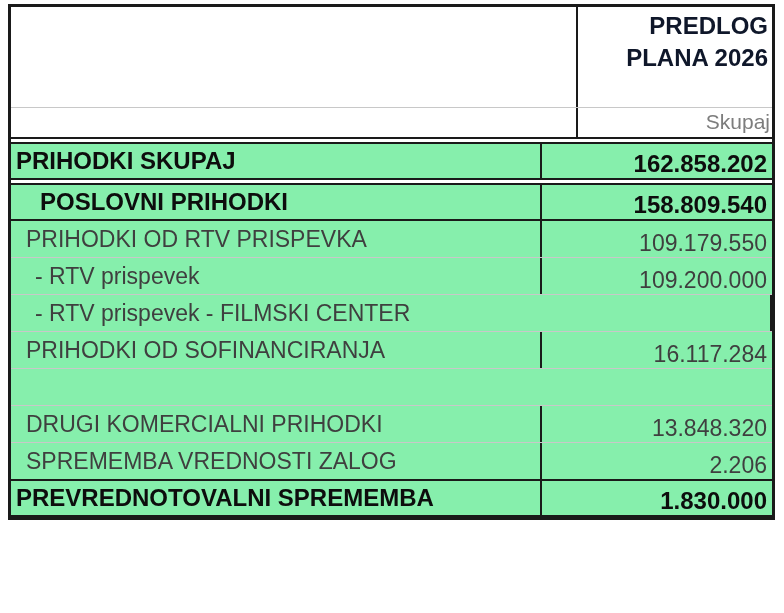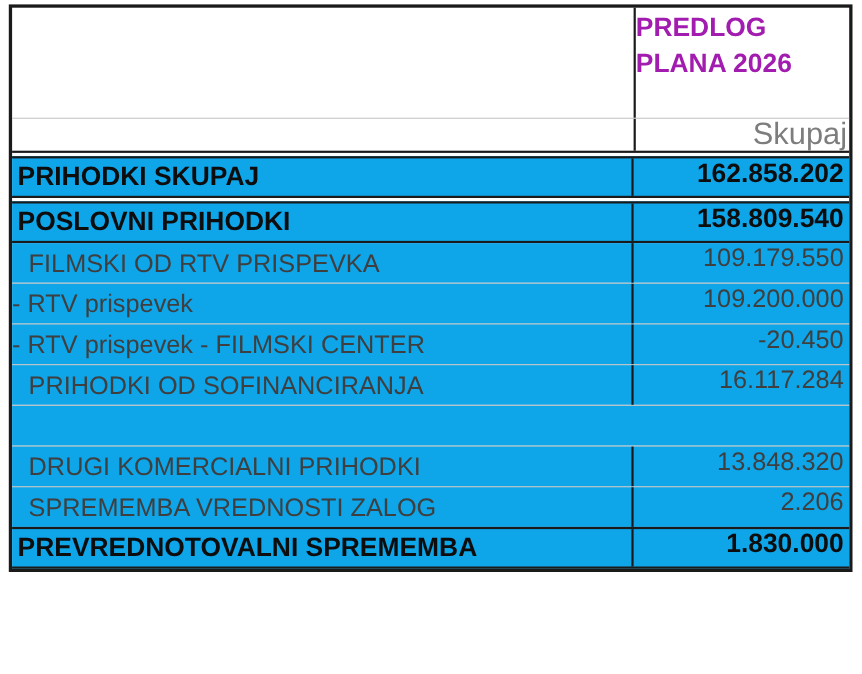--- a/index.html
+++ b/index.html
@@ -30,62 +30,62 @@
     display: flex;
     height: 100px;
   }
   .cell-spacer {
     flex: 1;
     border-right: 2px solid #1a1a1a;
   }
   .header-title {
     width: 194px;
     box-sizing: border-box;
-    text-align: left;
+    text-align: right;
     font-weight: bold;
     font-size: 24px;
     line-height: 32px;
     padding: 3px 4px 0 0;
-    color: #a21caf;
+    color: #0f172a;
   }
   .header-sub {
     display: flex;
     height: 29px;
     border-top: 1px solid #c8c8c8;
   }
   .header-sub-label {
     width: 194px;
     box-sizing: border-box;
     text-align: right;
-    font-size: 28px;
+    font-size: 21px;
     line-height: 28px;
     padding-right: 2px;
     color: #7d7d7d;
   }
 
   
   .rows { display: block; }
 
   .row {
     display: flex;
-    align-items: flex-start;
-    background: #0ea5e9;
+    align-items: flex-end;
+    background: #86efac;
   }
   .cell-label {
     flex: 1;
     box-sizing: border-box;
     border-right: 2px solid #1a1a1a;
     align-self: stretch;
     display: flex;
     align-items: center;
     white-space: nowrap;
     overflow: hidden;
   }
   .cell-value {
-    width: 196px;
+    width: 230px;
     box-sizing: border-box;
     text-align: right;
     padding-right: 5px;
     white-space: nowrap;
   }
 
   .row.regular {
     height: 36px;
     font-size: 23px;
     color: #3f3f3f;
@@ -96,25 +96,25 @@
 
   .row.bold {
     height: 34px;
     font-size: 24px;
     font-weight: bold;
     color: #0d0d0d;
     border-top: 2px solid #1a1a1a;
     border-bottom: 2px solid #1a1a1a;
   }
   .rows .row.bold:first-child { margin-top: 3px; }
-  .row.bold + .row.bold { margin-top: 3px; }
+  .row.bold + .row.bold { margin-top: 3px; padding-left: 24px; }
 
   .indent-0 .label-text { padding-left: 5px; }
   .indent-1 .label-text { padding-left: 15px; }
-  .indent-2 .label-text { }
+  .indent-2 .label-text { padding-left: 24px; }
 </style>
 </head>
 <body>
 
 <div class="table-wrap">
 
   <div class="header">
     <div class="header-top">
       <div class="cell-spacer"></div>
       <div class="header-title">
@@ -138,37 +138,36 @@
 
   <div class="row bold indent-0">
     <div class="cell-label">
       <span class="label-text">POSLOVNI PRIHODKI</span>
     </div>
     <div class="cell-value">158.809.540</div>
   </div>
 
   <div class="row regular indent-1">
     <div class="cell-label">
-      <span class="label-text">FILMSKI OD RTV PRISPEVKA</span>
+      <span class="label-text">PRIHODKI OD RTV PRISPEVKA</span>
     </div>
     <div class="cell-value">109.179.550</div>
   </div>
 
   <div class="row regular indent-2">
     <div class="cell-label">
       <span class="label-text">- RTV prispevek</span>
     </div>
     <div class="cell-value">109.200.000</div>
   </div>
 
   <div class="row regular indent-2">
     <div class="cell-label">
       <span class="label-text">- RTV prispevek - FILMSKI CENTER</span>
     </div>
-    <div class="cell-value">-20.450</div>
   </div>
 
   <div class="row regular indent-1">
     <div class="cell-label">
       <span class="label-text">PRIHODKI OD SOFINANCIRANJA</span>
     </div>
     <div class="cell-value">16.117.284</div>
   </div>
 
   <div class="row regular indent-1">

